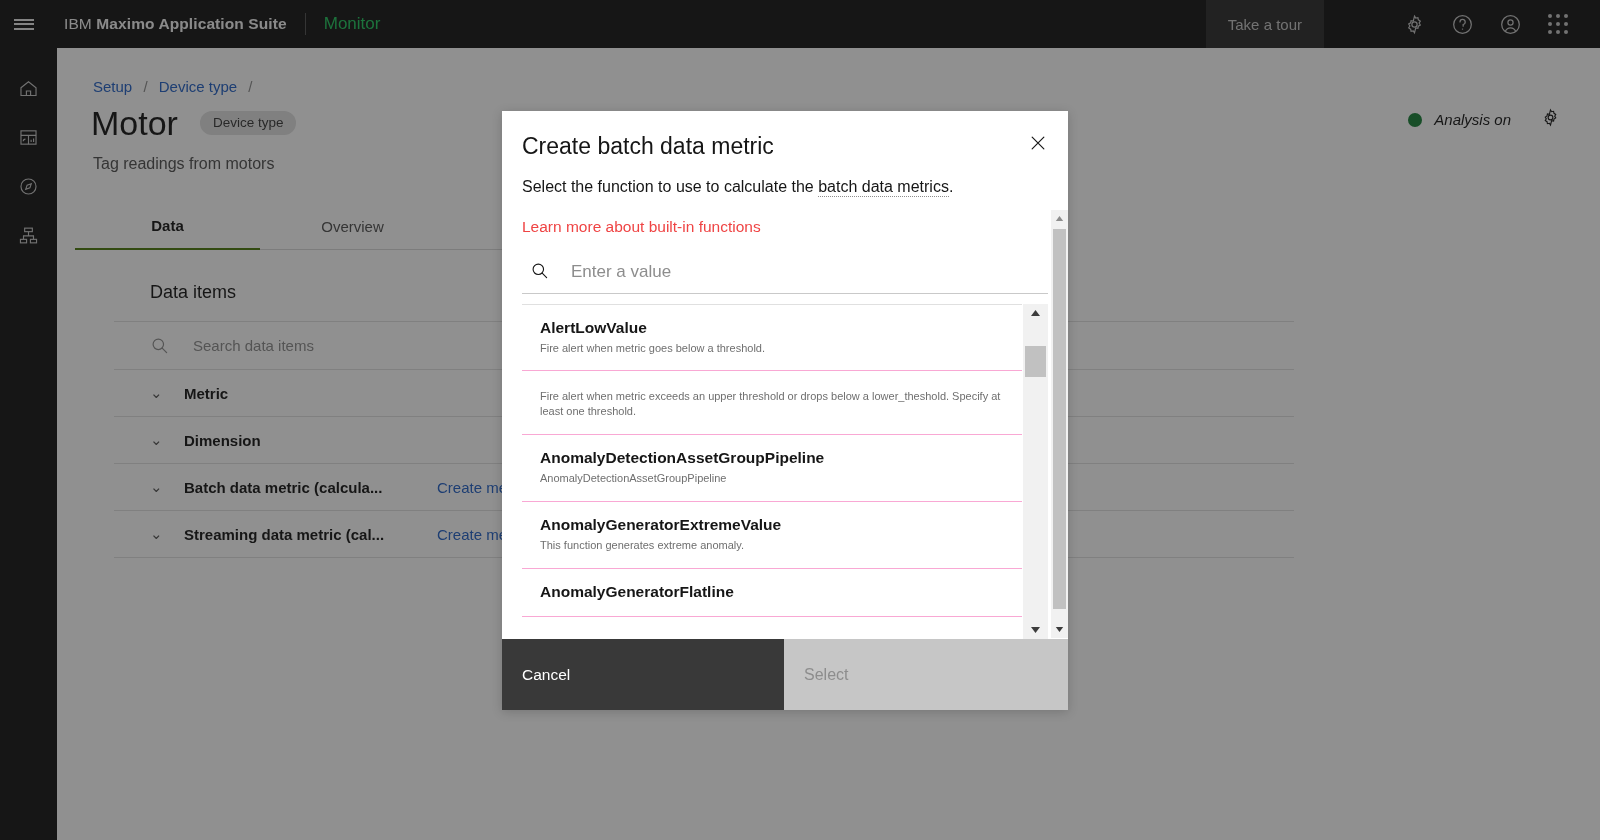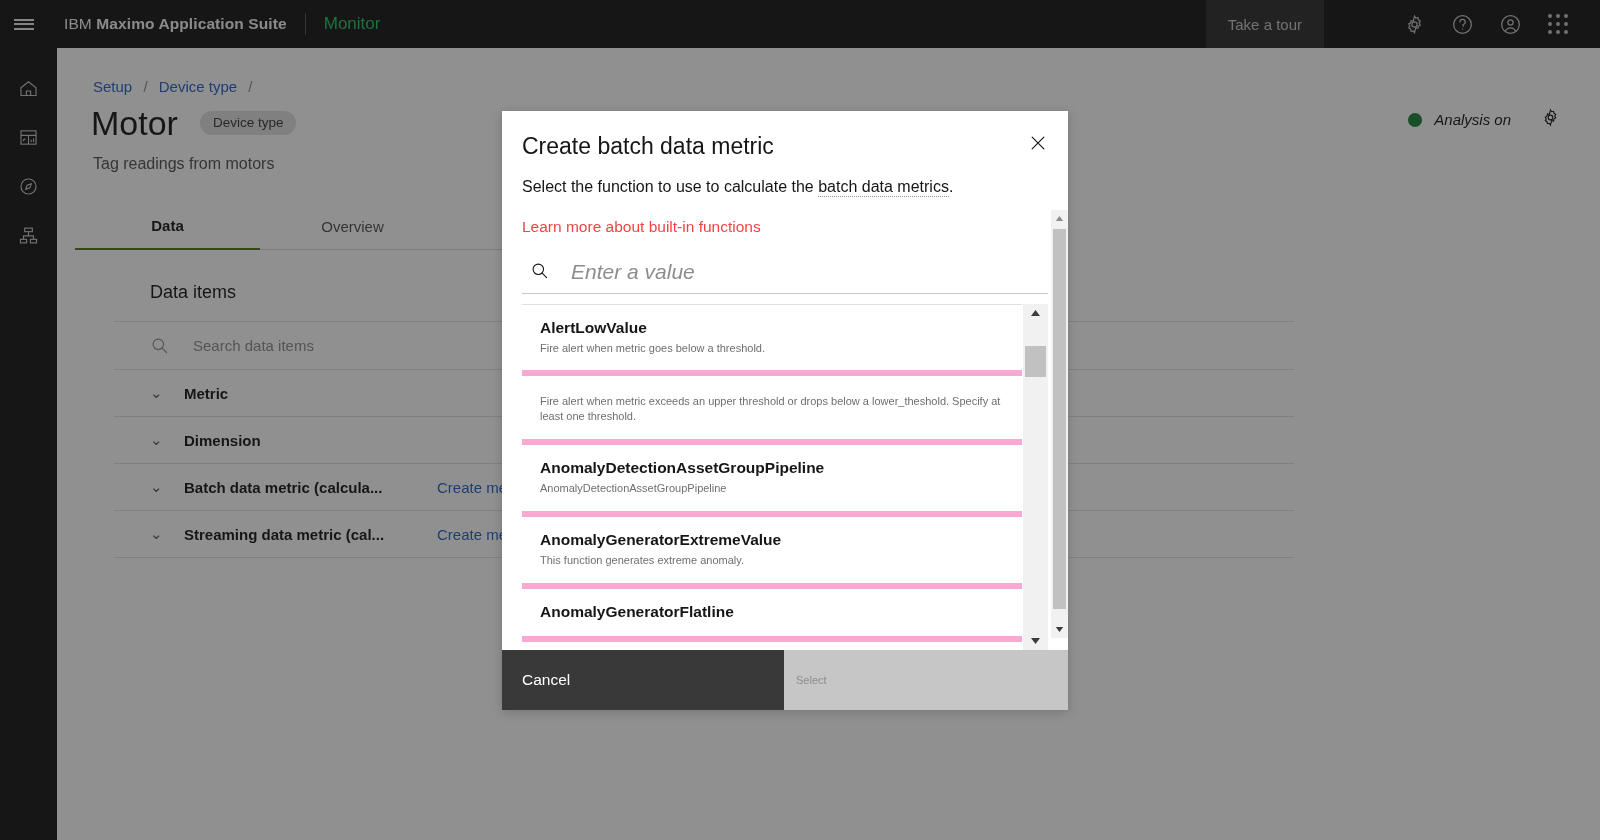--- a/index.html
+++ b/index.html
@@ -102,52 +102,52 @@
     position:absolute; right:10px; top:12px; width:40px; height:40px;
     display:flex; align-items:center; justify-content:center; cursor:pointer;
     background:none; border:none;
   }
 
   .search-wrap {
     margin:16px 20px 0 20px; height:42px; display:flex; align-items:center;
     border-bottom:1px solid #c9c9c9;
   }
   .search-wrap .sicon { margin-left:8px; margin-right:22px; }
-  .search-wrap .sph { color:#8d8d8d; font-size:21px;font-style:italic; }
+  .search-wrap .sph { color:#8d8d8d; font-size:17px; }
 
   .list-area { position:relative; margin:10px 20px 0 20px; flex:1; overflow:hidden; }
   .list {
     position:absolute; left:0; top:0; right:26px; bottom:0;
     border-top:1px solid #e0e0e0; overflow:hidden;
   }
-  .fn-item { padding:14px 8px 15px 18px; border-bottom:6px solid #f9a8d4; }
+  .fn-item { padding:14px 8px 15px 18px; border-bottom:1px solid #f9a8d4; }
   .fn-name { font-size:15.5px; font-weight:700; color:#161616; }
   .fn-desc { font-size:11px; color:#6f6f6f; margin-top:4px; line-height:1.35; }
 
   
   .sb-inner { position:absolute; right:0; top:0; width:25px; bottom:0; background:#f1f1f1; }
   .sb-btn { width:25px; height:18px; display:flex; align-items:center; justify-content:center; }
   .sb-btn.down { position:absolute; bottom:0; left:0; }
   .sb-thumb-inner { position:absolute; left:2px; top:42px; width:21px; height:31px; background:#c1c1c1; }
 
   
   .sb-outer { position:absolute; right:0; top:99px; width:17px; bottom:72px; background:#f1f1f1; }
   .sb-outer .sbo-btn { width:17px; height:17px; display:flex; align-items:center; justify-content:center; }
   .sb-outer .sbo-btn.down { position:absolute; bottom:0; left:0; }
   .sb-thumb-outer { position:absolute; left:2px; top:19px; width:13px; height:380px; background:#c1c1c1; }
 
-  .modal-foot { height:60px; display:flex; }
+  .modal-foot { height:71px; display:flex; }
   .btn-cancel {
     width:282px; background:#393939; color:#ffffff; font-size:15.5px;
     border:none; text-align:left; padding-left:20px; cursor:pointer;
     font-family:"Liberation Sans", sans-serif;
   }
   .btn-select {
-    width:284px; background:#c6c6c6; color:#8d8d8d; font-size:11px;
-    border:none; text-align:left; padding-left:12px; cursor:default;
+    width:284px; background:#c6c6c6; color:#8d8d8d; font-size:16px;
+    border:none; text-align:left; padding-left:20px; cursor:default;
     font-family:"Liberation Sans", sans-serif;
   }
 </style>
 </head>
 <body>
 
 <div id="root">
 
   <div class="app">
 

